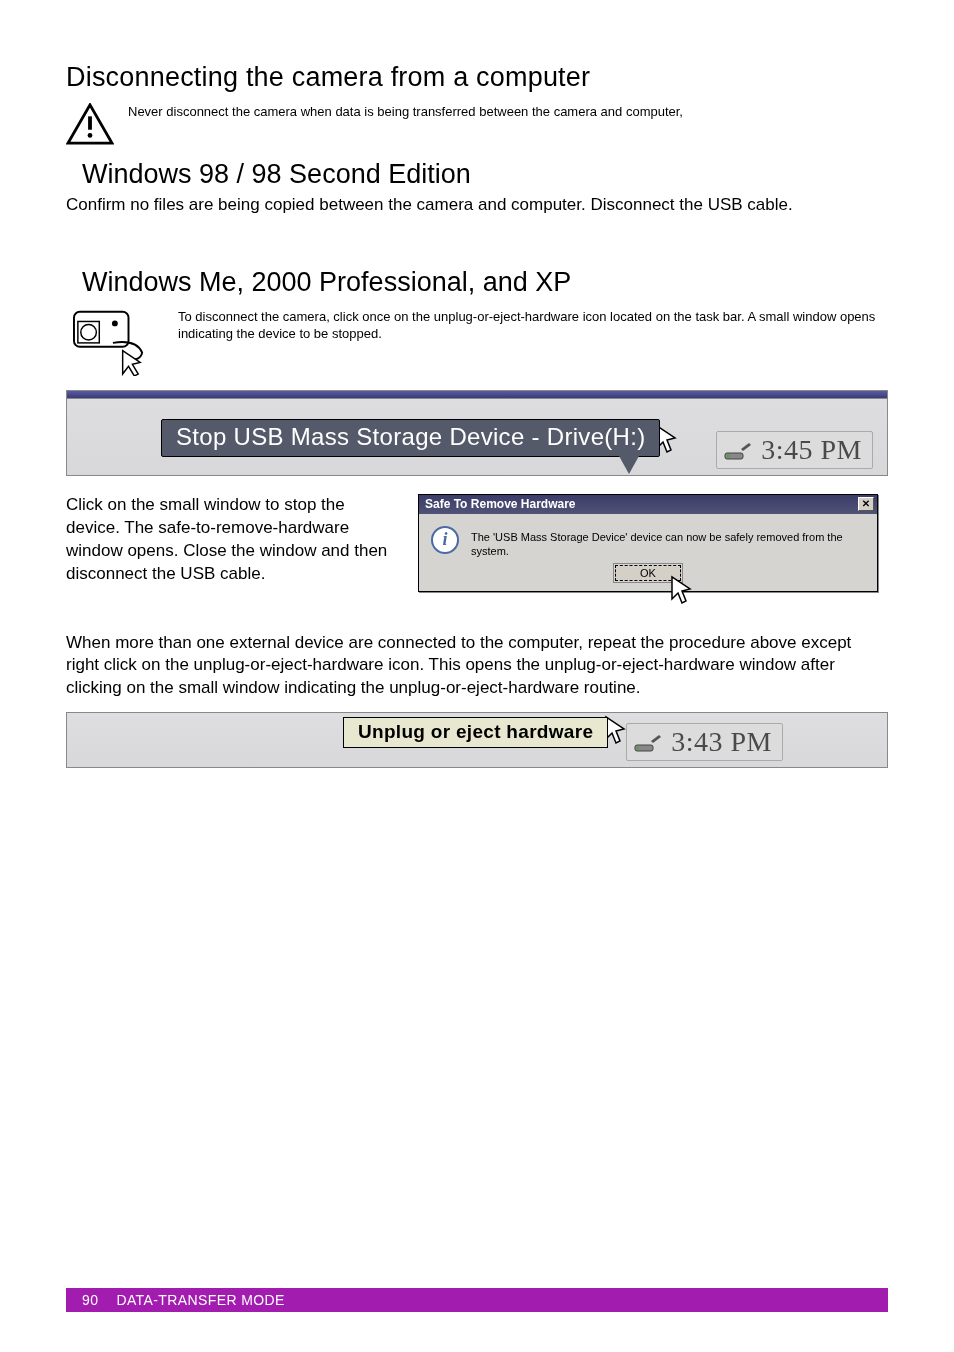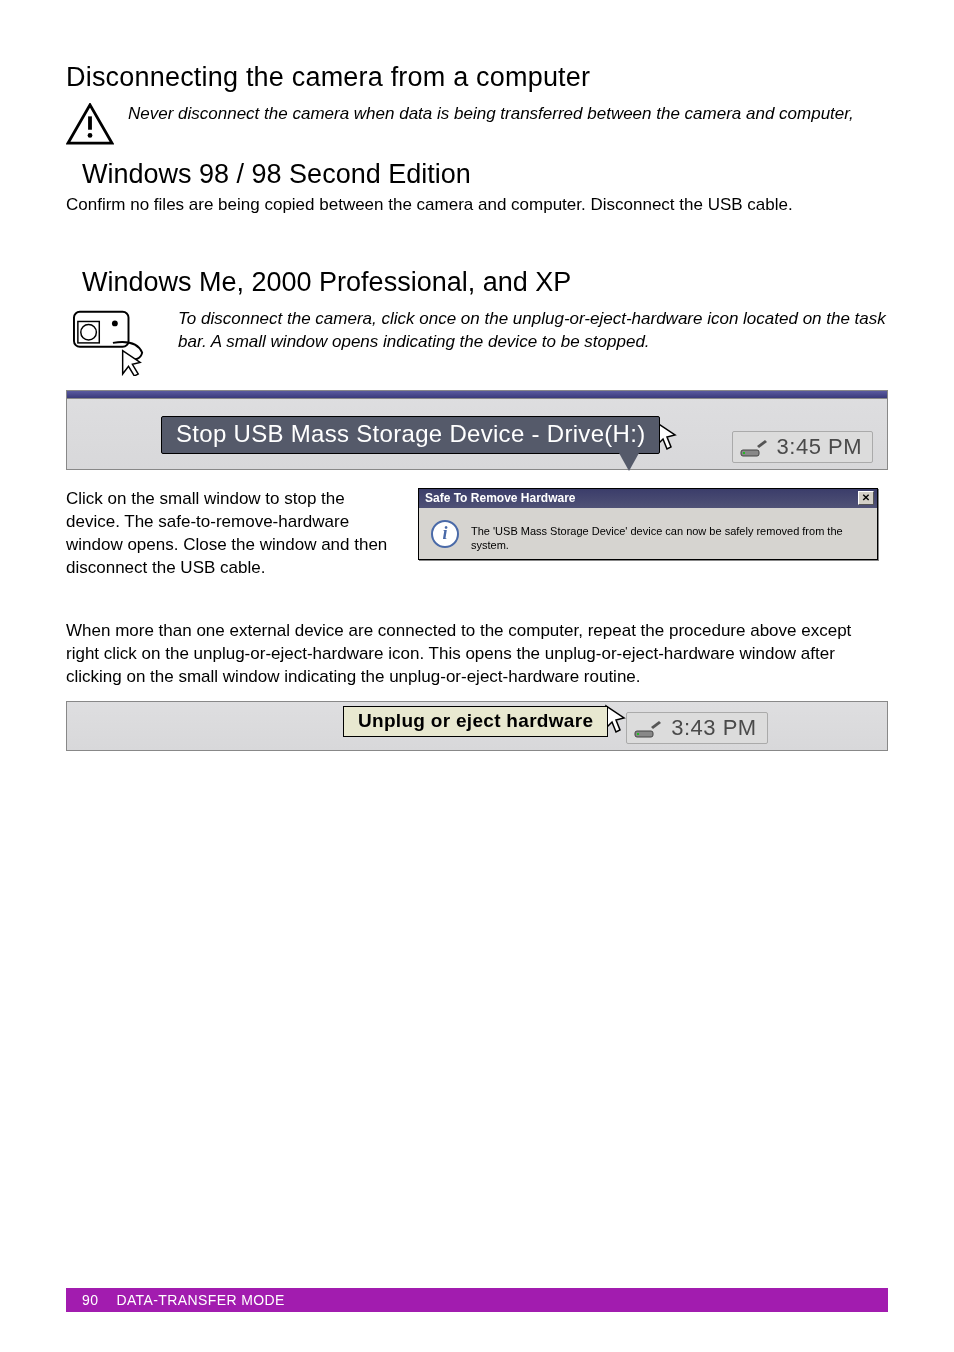--- a/index.html
+++ b/index.html
@@ -28,23 +28,22 @@
     margin-bottom: 14px;
   }
   
   .warning-icon {
     flex: 0 0 auto;
     width: 48px;
     height: 42px;
   }
   
   .body-text {
-    font-size: 17px;
+    font-size: 13px;
     line-height: 1.35;
-    font-style: italic;
   }
   
   .sub-title {
     font-size: 27px;
     font-weight: normal;
     margin-top: 4px;
     margin-bottom: 4px;
     margin-left: 16px;
   }
   
@@ -139,23 +138,23 @@
     padding: 2px 10px 2px 6px;
     border-radius: 2px;
   }
   
   .tray-hw-icon {
     width: 30px;
     height: 22px;
   }
   
   .tray-time {
-    font-size: 22px;
+    font-size: 28px;
     color: #4a4a4a;
-    font-family: Liberation Sans, sans-serif;
+    font-family: Liberation Serif, serif;
     letter-spacing: 0.5px;
   }
   
   
   .dialog-row {
     display: flex;
     align-items: flex-start;
     gap: 22px;
     margin-bottom: 40px;
   }
@@ -363,20 +362,26 @@
   <div class="left-text">Click on the small window to stop the device. The safe-to-remove-hardware window opens. Close the window and then disconnect the USB cable.</div>
   <div class="win-dialog">
     <div class="win-title">
       <span>Safe To Remove Hardware</span>
       <span class="win-close">✕</span>
     </div>
     <div class="win-body">
       <div class="info-circle">i</div>
       <div class="win-message">The 'USB Mass Storage Device' device can now be safely removed from the system.</div>
     </div>
+    <div class="win-actions">
+      <button class="win-ok-btn">OK</button>
+      <svg class="cursor-svg cursor-near-ok" viewBox="0 0 22 30">
+        <path d="M2 2 L2 24 L8 18 L12 28 L16 26 L12 16 L20 14 Z" fill="#fff" stroke="#000" stroke-width="1.5"></path>
+      </svg>
+    </div>
   </div>
 </div>
 
 <p class="para">When more than one external device are connected to the computer, repeat the procedure above except right click on the unplug-or-eject-hardware icon. This opens the unplug-or-eject-hardware window after clicking on the small window indicating the unplug-or-eject-hardware routine.</p>
 
 <div class="taskbar-wrap2">
   <div class="taskbar-top-strip"></div>
   <div class="taskbar2-body">
     <div class="unplug-balloon">Unplug or eject hardware</div>
     <svg class="cursor-svg cursor-near-unplug" viewBox="0 0 22 30">

